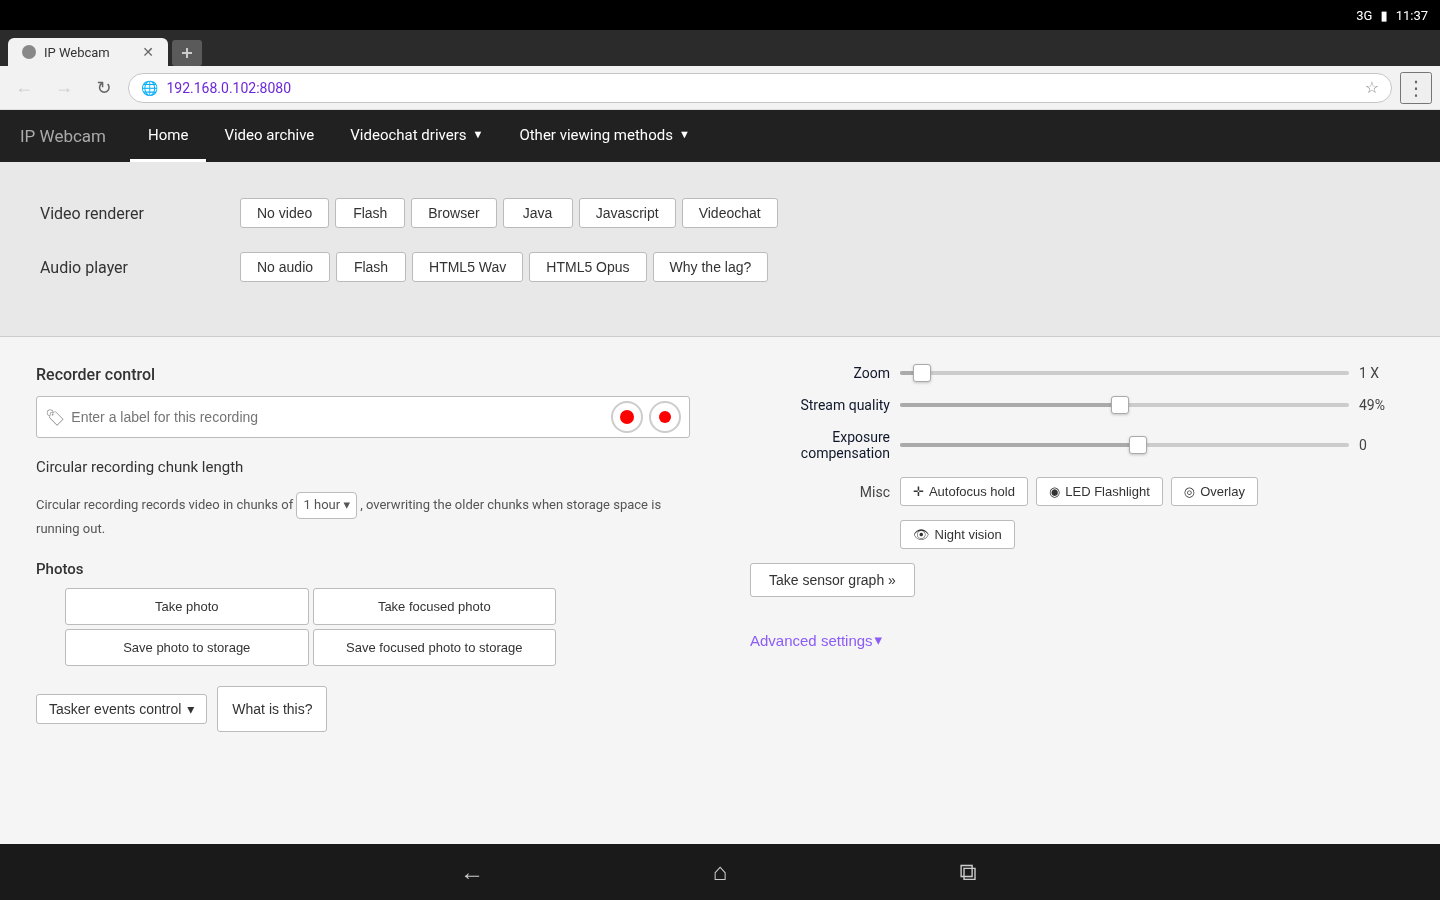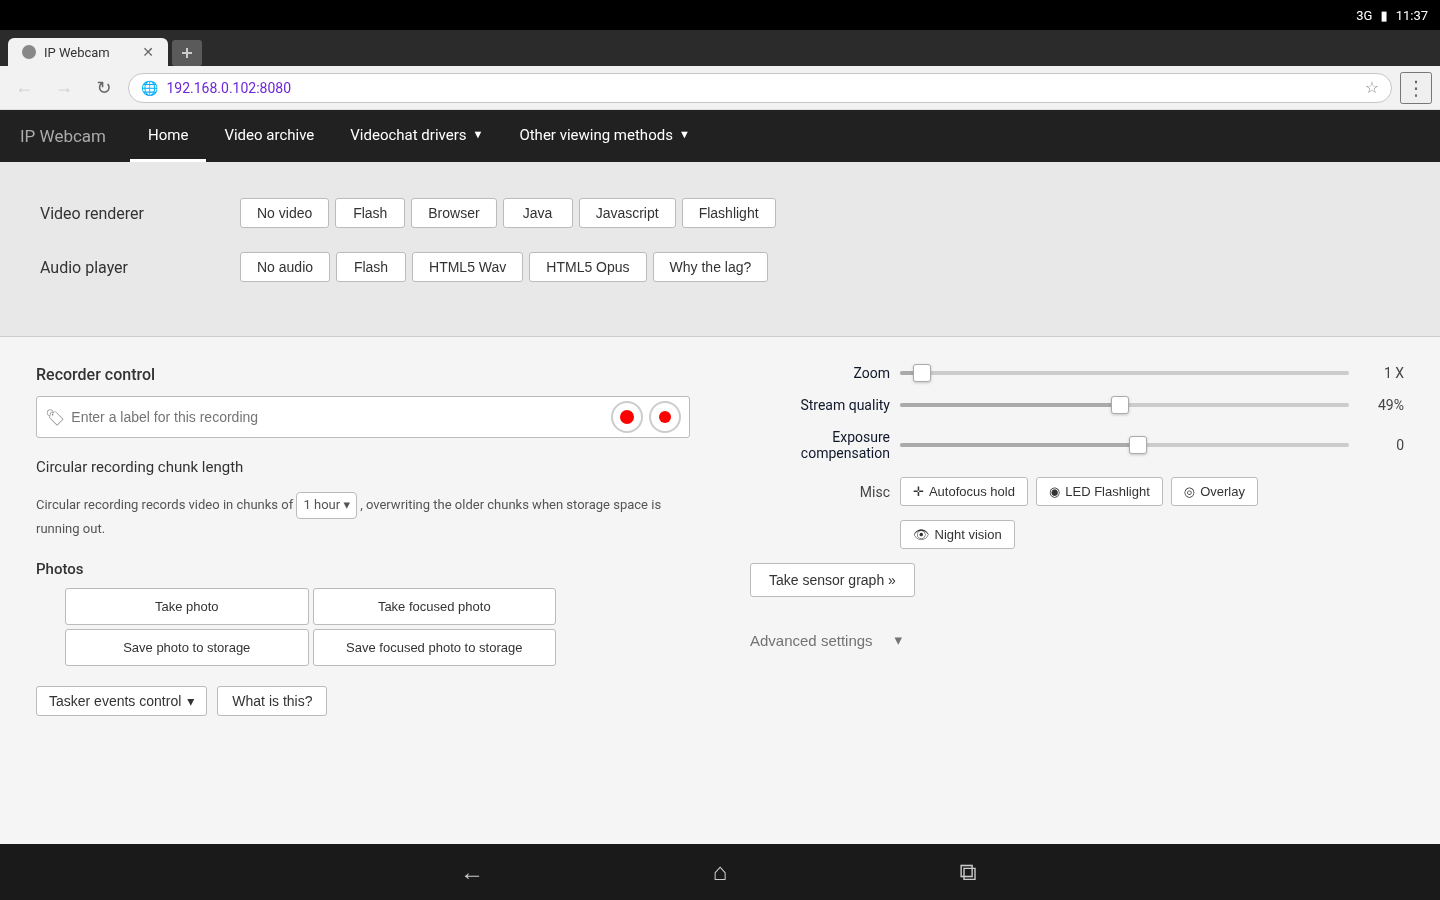--- a/index.html
+++ b/index.html
@@ -219,21 +219,21 @@
       color: #333;
       cursor: pointer;
       display: flex;
       align-items: center;
       gap: 6px;
     }
     .what-btn {
       background: #fff;
       border: 1px solid #bbb;
       border-radius: 3px;
-      padding: 6px 14px;
+      padding: 14px 14px;
       font-size: 14px;
       color: #333;
       cursor: pointer;
     }
 
     
     .slider-row {
       display: flex;
       align-items: center;
       margin-bottom: 16px;
@@ -258,21 +258,21 @@
       width: 18px;
       height: 18px;
       background: #fff;
       border: 1px solid #aaa;
       border-radius: 3px;
       position: absolute;
       top: -7px;
       transform: translateX(-50%);
       box-shadow: 0 1px 3px rgba(0,0,0,0.2);
     }
-    .slider-value { font-size: 14px; color: #444; min-width: 45px; text-align: right; }
+    .slider-value { font-size: 14px; color: #444; min-width: 45px; }
 
     
     .misc-row { display: flex; align-items: center; margin-bottom: 14px; gap: 10px; }
     .misc-label { font-size: 14px; color: #444; text-align: right; min-width: 140px; }
     .misc-btns { display: flex; gap: 8px; flex-wrap: wrap; }
     .misc-btn {
       background: #fff;
       border: 1px solid #bbb;
       border-radius: 3px;
       padding: 6px 12px;
@@ -291,25 +291,25 @@
       padding: 8px 18px;
       font-size: 14px;
       color: #333;
       cursor: pointer;
       margin-bottom: 14px;
     }
     .advanced-btn {
       background: transparent;
       border: none;
       font-size: 15px;
-      color: #737373;
-      cursor: pointer;
-      display: flex;
-      align-items: center;
-      gap: 22px;
+      color: #8b5cf6;
+      cursor: pointer;
+      display: flex;
+      align-items: center;
+      gap: 2px;
       margin-top: 20px;
     }
 
     
     .bottom-nav {
       background: #1a1a1a;
       height: 56px;
       display: flex;
       align-items: center;
       justify-content: center;
@@ -397,21 +397,21 @@
 
     <div class="renderer-section">
       <div class="renderer-row">
         <span class="renderer-label">Video renderer</span>
         <div class="btn-group">
           <button class="btn-renderer">No video</button>
           <button class="btn-renderer">Flash</button>
           <button class="btn-renderer">Browser</button>
           <button class="btn-renderer">Java</button>
           <button class="btn-renderer">Javascript</button>
-          <button class="btn-renderer">Flashlight</button>
+          <button class="btn-renderer">Videochat</button>
         </div>
       </div>
       <div class="renderer-row">
         <span class="renderer-label">Audio player</span>
         <div class="btn-group">
           <button class="btn-renderer">No audio</button>
           <button class="btn-renderer">Flash</button>
           <button class="btn-renderer">HTML5 Wav</button>
           <button class="btn-renderer">HTML5 Opus</button>
           <button class="btn-renderer">Why the lag?</button>

